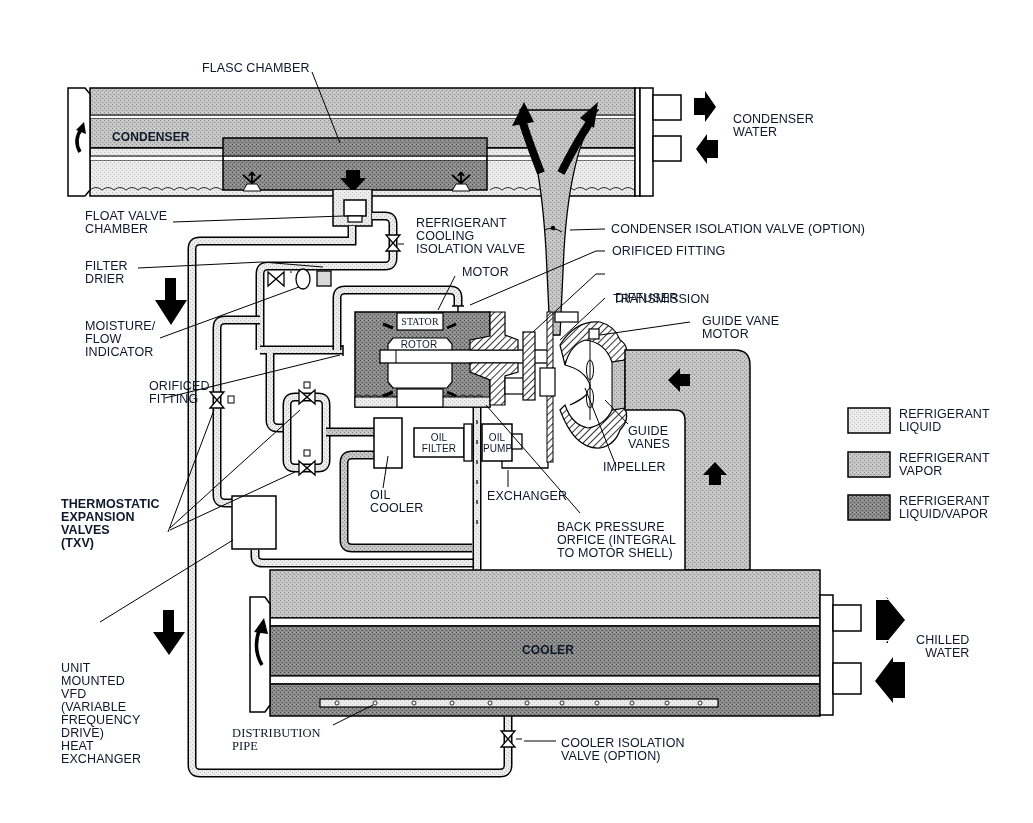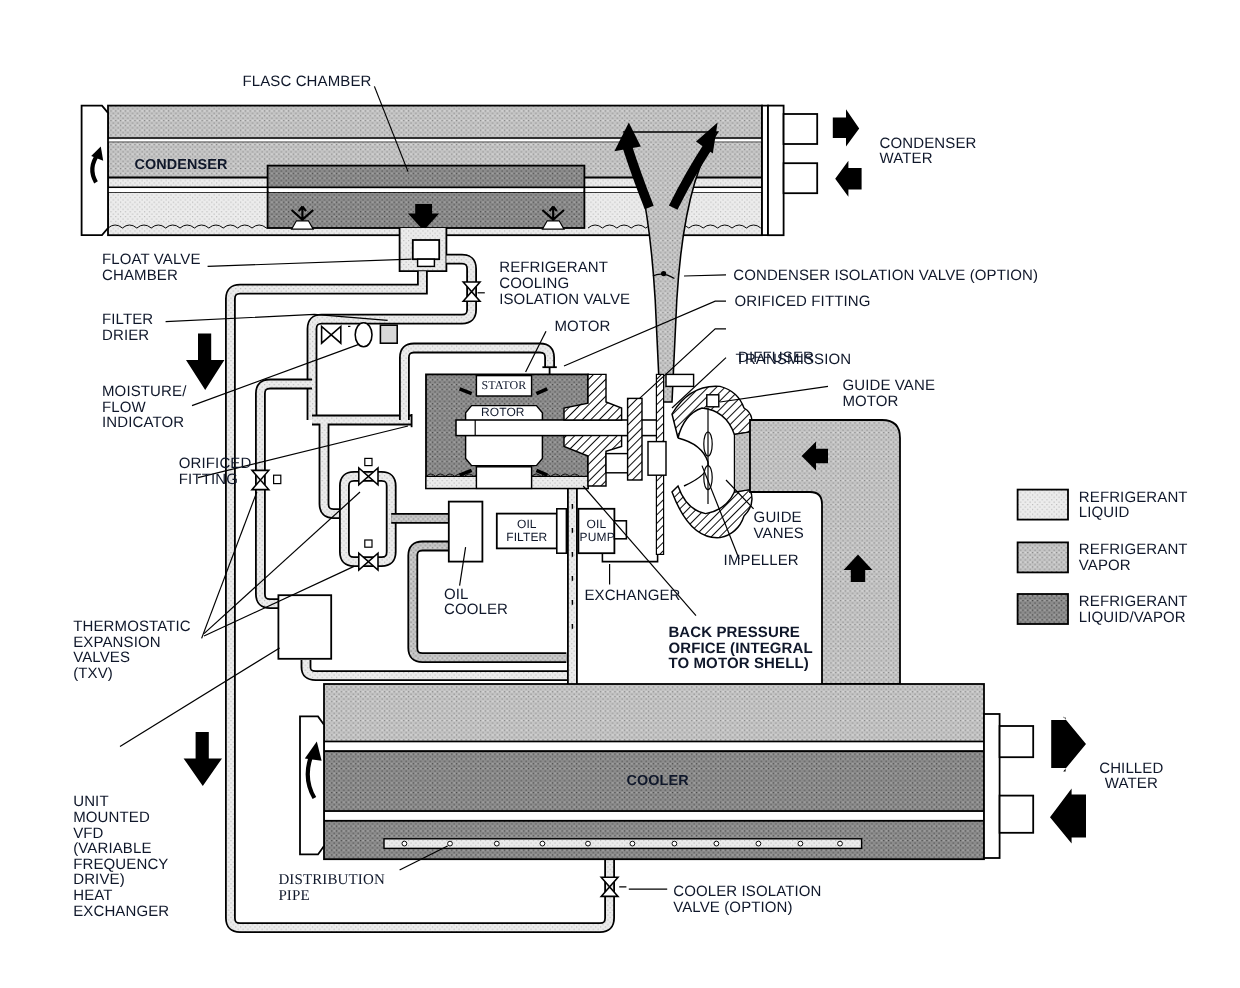--- a/index.html
+++ b/index.html
@@ -336,36 +336,36 @@
 FLOW
 INDICATOR</div>
 <div class="lbl" style="left:113px;top:380px;margin-left:36px;">ORIFICED
 FITTING</div>
 <div class="lbl" style="left:628px;top:425px;">GUIDE
 VANES</div>
 <div class="lbl" style="left:603px;top:461px;">IMPELLER</div>
 <div class="lbl" style="left:370px;top:489px;">OIL
 COOLER</div>
 <div class="lbl" style="left:487px;top:490px;">EXCHANGER</div>
-<div class="lbl" style="left:557px;top:521px;font-weight:bold;">BACK PRESSURE
+<div class="lbl" style="left:557px;top:521px;">BACK PRESSURE
 ORFICE (INTEGRAL
 TO MOTOR SHELL)</div>
-<div class="lbl" style="left:61px;top:516px;">THERMOSTATIC
+<div class="lbl" style="left:61px;top:498px;font-weight:bold;">THERMOSTATIC
 EXPANSION
 VALVES
 (TXV)</div>
 <div class="lbl" style="left:61px;top:618px;margin-top:44px;">UNIT
 MOUNTED
 VFD
 (VARIABLE
 FREQUENCY
 DRIVE)
 HEAT
 EXCHANGER</div>
-<div class="lbl" style="left:916px;top:634px;text-align:center;">CHILLED
+<div class="lbl" style="left:916px;top:634px;text-align:right;">CHILLED
 WATER</div>
 <div class="lbl" style="left:232px;top:727px;font-family:Liberation Serif, serif;">DISTRIBUTION
 PIPE</div>
 <div class="lbl" style="left:561px;top:737px;">COOLER ISOLATION
 VALVE (OPTION)</div>
 
 <div class="lbl" style="left:899px;top:408px;">REFRIGERANT
 LIQUID</div>
 <div class="lbl" style="left:899px;top:452px;">REFRIGERANT
 VAPOR</div>

